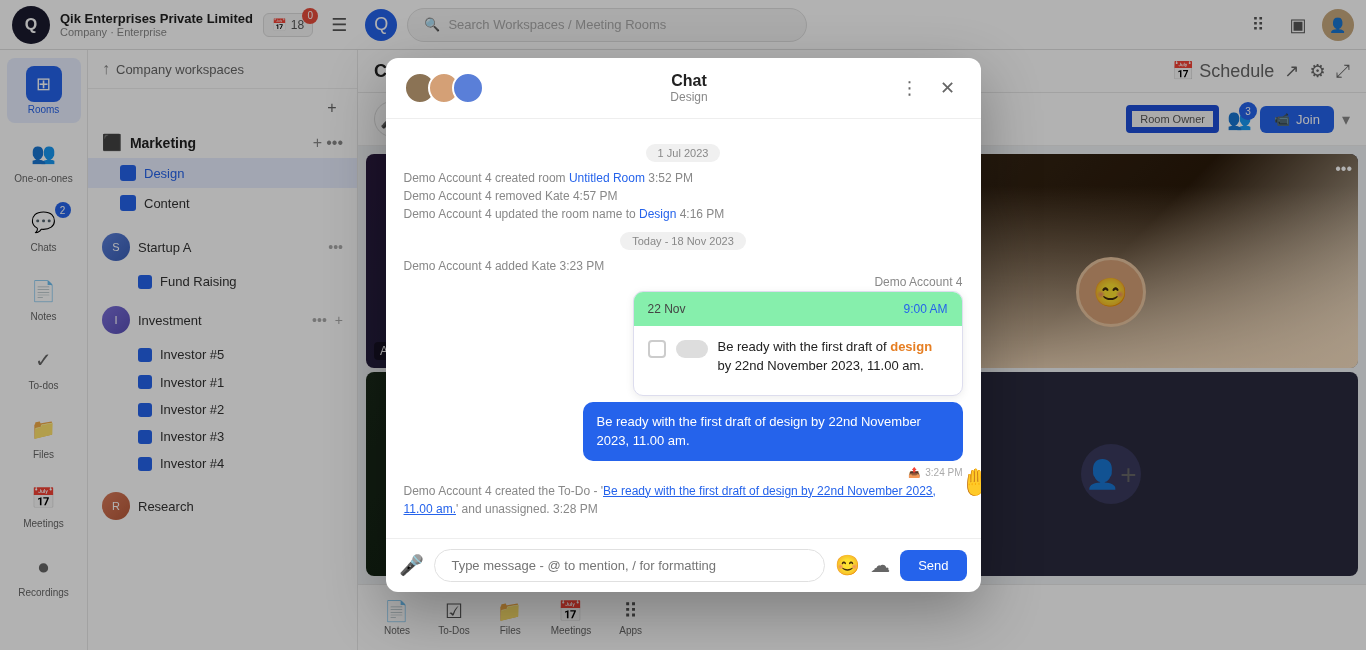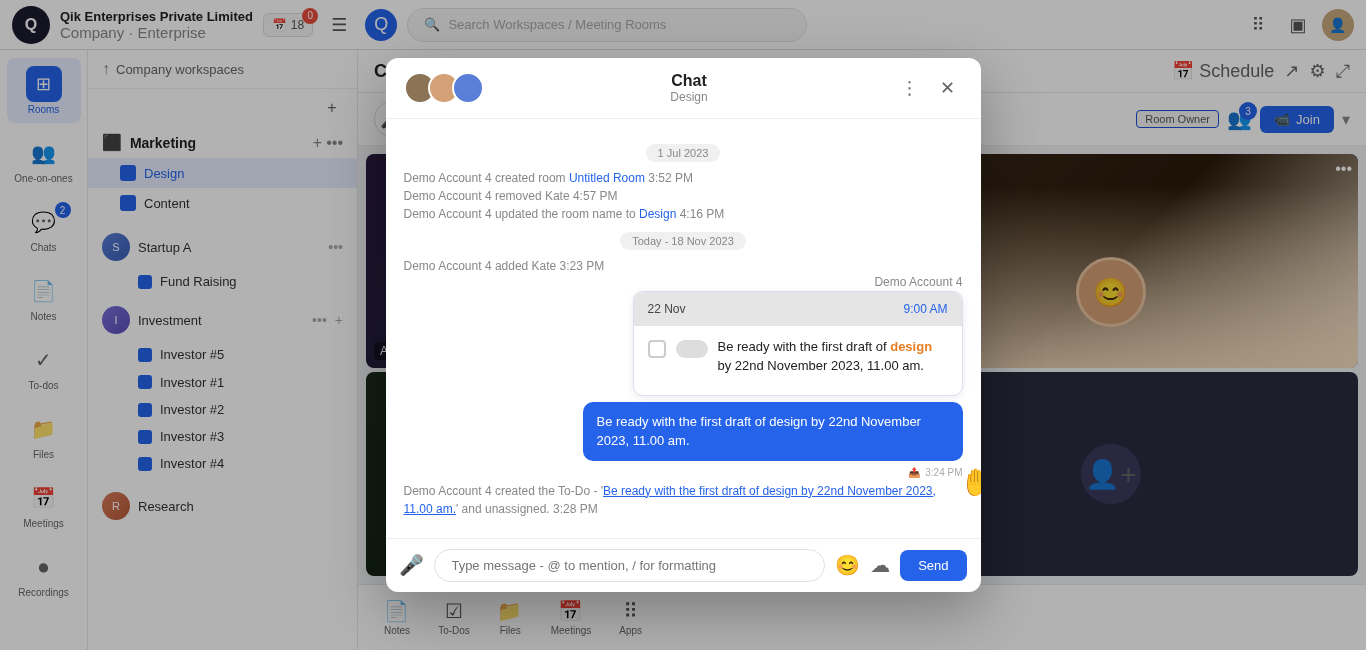--- a/index.html
+++ b/index.html
@@ -3,21 +3,21 @@
   <meta charset="utf-8">
   <style>
     * { box-sizing: border-box; margin: 0; padding: 0; }
     body { font-family: -apple-system, BlinkMacSystemFont, 'Segoe UI', sans-serif; background: #f0f2f5; width: 1366px; height: 650px; overflow: hidden; position: relative; }
 
     
     .topbar { display: flex; align-items: center; background: #fff; height: 50px; padding: 0 12px; border-bottom: 1px solid #e0e0e0; gap: 10px; position: relative; z-index: 10; }
     .topbar-logo { width: 38px; height: 38px; background: #1a1a2e; border-radius: 50%; display: flex; align-items: center; justify-content: center; color: white; font-weight: bold; font-size: 16px; flex-shrink: 0; }
     .topbar-company { flex: 0 0 auto; }
     .topbar-company-name { font-size: 13px; font-weight: 600; color: #222; }
-    .topbar-company-type { font-size: 15px; color: #888; }
+    .topbar-company-type { font-size: 11px; color: #888; }
     .topbar-calendar { background: #f5f5f5; border: 1px solid #ddd; border-radius: 6px; padding: 4px 8px; font-size: 12px; color: #555; display: flex; align-items: center; gap: 4px; cursor: pointer; position: relative; }
     .notif-badge { background: #e74c3c; color: white; border-radius: 50%; width: 16px; height: 16px; font-size: 10px; display: flex; align-items: center; justify-content: center; position: absolute; top: -5px; right: -5px; }
     .topbar-icon { width: 32px; height: 32px; display: flex; align-items: center; justify-content: center; border-radius: 6px; cursor: pointer; color: #555; font-size: 18px; }
     .topbar-search { flex: 1; background: #f5f5f5; border: 1px solid #e0e0e0; border-radius: 20px; height: 34px; padding: 0 16px; font-size: 13px; color: #888; display: flex; align-items: center; gap: 8px; max-width: 400px; }
     .topbar-right { margin-left: auto; display: flex; align-items: center; gap: 8px; }
     .topbar-avatar { width: 32px; height: 32px; border-radius: 50%; background: #c8a97e; cursor: pointer; overflow: hidden; display: flex; align-items: center; justify-content: center; }
 
     
     .layout { display: flex; height: 600px; }
 
@@ -70,21 +70,21 @@
     .video-cell-placeholder { width: 60px; height: 60px; border-radius: 50%; background: #3a3a5e; display: flex; align-items: center; justify-content: center; color: #888; font-size: 28px; }
 
     
     .bottom-toolbar { background: #fff; border-top: 1px solid #e8e8e8; padding: 8px 16px; display: flex; align-items: center; justify-content: space-between; }
     .bottom-toolbar-items { display: flex; gap: 8px; }
     .bottom-tool { display: flex; flex-direction: column; align-items: center; gap: 2px; padding: 6px 10px; cursor: pointer; border-radius: 8px; }
     .bottom-tool-icon { font-size: 20px; color: #555; }
     .bottom-tool-label { font-size: 10px; color: #666; }
 
     
-    .room-owner-badge { background: #f5f5f5; border: 1px solid #1d4ed8; border-radius: 4px; padding: 2px 8px; font-size: 11px; color: #555; }
+    .room-owner-badge { background: #f5f5f5; border: 6px solid #1d4ed8; border-radius: 4px; padding: 2px 8px; font-size: 11px; color: #555; }
 
     
     .modal-overlay { position: absolute; top: 0; left: 0; width: 100%; height: 100%; background: rgba(0,0,0,0.3); display: flex; align-items: center; justify-content: center; z-index: 100; }
     .chat-modal { background: #fff; border-radius: 12px; width: 595px; max-height: 580px; display: flex; flex-direction: column; box-shadow: 0 20px 60px rgba(0,0,0,0.3); overflow: hidden; }
     .chat-modal-header { display: flex; align-items: center; justify-content: space-between; padding: 14px 18px; border-bottom: 1px solid #eee; }
     .chat-modal-header-center { text-align: center; flex: 1; }
     .chat-modal-title { font-size: 16px; font-weight: 600; color: #222; }
     .chat-modal-subtitle { font-size: 12px; color: #888; }
     .chat-modal-header-avatars { display: flex; }
     .chat-modal-avatar { width: 32px; height: 32px; border-radius: 50%; border: 2px solid white; margin-left: -8px; background: #c8a97e; }
@@ -96,21 +96,21 @@
     .chat-messages { flex: 1; overflow-y: auto; padding: 16px 18px; display: flex; flex-direction: column; background: #fff; }
     .date-divider { text-align: center; margin: 8px 0; }
     .date-divider span { background: #f0f0f0; border-radius: 20px; padding: 3px 12px; font-size: 11px; color: #888; }
     .system-msg { font-size: 12px; color: #888; padding: 2px 0; }
     .system-msg a { color: #2563eb; text-decoration: none; }
     .sender-label { text-align: right; font-size: 12px; color: #888; margin-bottom: 2px; }
     .chat-bubble-wrapper { display: flex; justify-content: flex-end; }
     
     
     .todo-card { background: #fff; border: 1px solid #dde; border-radius: 10px; overflow: hidden; width: 330px; box-shadow: 0 2px 8px rgba(0,0,0,0.08); }
-    .todo-card-header { background: #e5e5e5; padding: 10px 14px; display: flex; align-items: flex-start; justify-content: space-between; }
+    .todo-card-header { background: #86efac; padding: 10px 14px; display: flex; align-items: flex-start; justify-content: space-between; }
     .todo-card-date { font-size: 12px; color: #444; font-weight: 500; }
     .todo-card-time { font-size: 12px; color: #2563eb; }
     .todo-card-body { padding: 12px 14px; }
     .todo-card-check-row { display: flex; align-items: flex-start; gap: 10px; margin-bottom: 8px; }
     .todo-checkbox { width: 18px; height: 18px; border: 2px solid #ccc; border-radius: 4px; flex-shrink: 0; margin-top: 2px; }
     .todo-toggle { width: 32px; height: 18px; background: #ddd; border-radius: 10px; cursor: pointer; flex-shrink: 0; margin-top: 2px; }
     .todo-text { font-size: 13px; color: #222; font-weight: 500; line-height: 1.4; }
     .todo-highlight { color: #e67e22; font-weight: 600; }
     .todo-bubble-text { background: #2563eb; color: white; border-radius: 10px; padding: 10px 14px; font-size: 13px; line-height: 1.5; }
 

